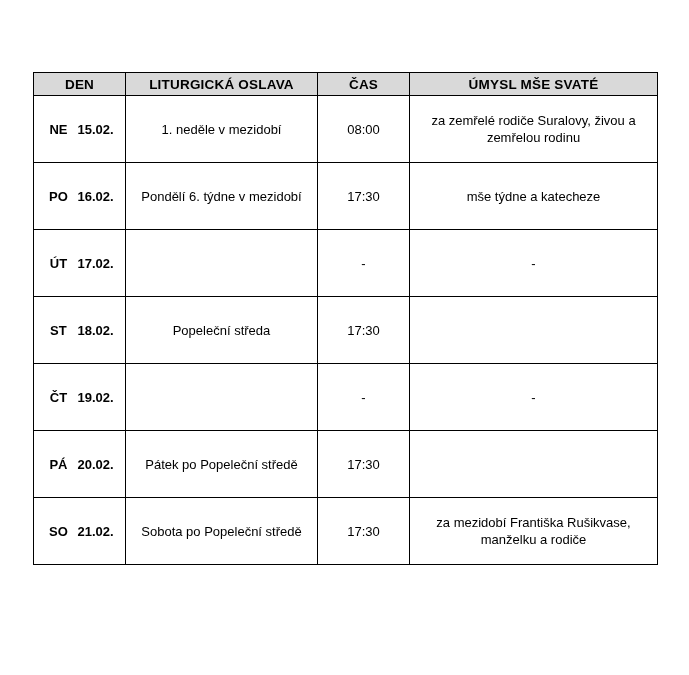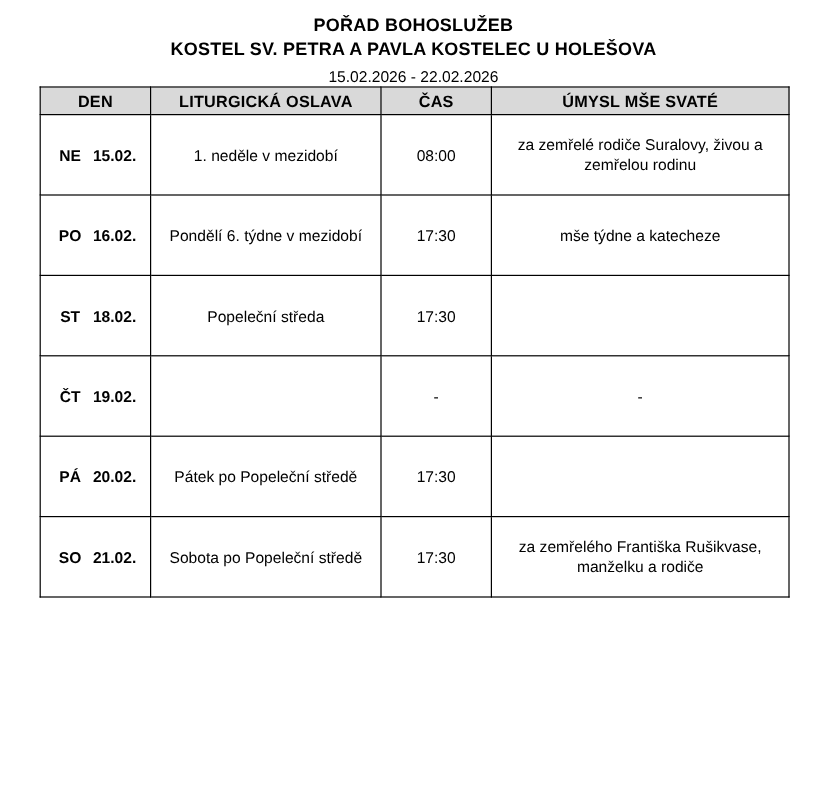--- a/index.html
+++ b/index.html
@@ -101,25 +101,20 @@
   td.umy {
     padding: 0 8px;
     line-height: 17px;
   }
 </style>
 </head>
 <body>
 
 <div class="page">
 
-  <div class="header">
-    <div class="line1">POŘAD BOHOSLUŽEB</div>
-    <div class="line2">KOSTEL SV. PETRA A PAVLA KOSTELEC U HOLEŠOVA</div>
-    <div class="line3">15.02.2026 - 22.02.2026</div>
-  </div>
 
   <div class="table-wrap">
     <table class="schedule">
       <colgroup>
         <col class="c-den">
         <col class="c-osl">
         <col class="c-cas">
         <col class="c-umy">
       </colgroup>
       <thead>
@@ -137,20 +132,26 @@
           <td class="cas">08:00</td>
           <td class="umy">za zemřelé rodiče Suralovy, živou a zemřelou rodinu</td>
         </tr>
         <tr>
           <td class="den"><span class="dayname">PO</span><span class="daydate">16.02.</span></td>
           <td class="osl">Pondělí 6. týdne v mezidobí</td>
           <td class="cas">17:30</td>
           <td class="umy">mše týdne a katecheze</td>
         </tr>
         <tr>
+          <td class="den"><span class="dayname">ÚT</span><span class="daydate">17.02.</span></td>
+          <td class="osl"></td>
+          <td class="cas">-</td>
+          <td class="umy">-</td>
+        </tr>
+        <tr>
           <td class="den"><span class="dayname">ST</span><span class="daydate">18.02.</span></td>
           <td class="osl">Popeleční středa</td>
           <td class="cas">17:30</td>
           <td class="umy"></td>
         </tr>
         <tr>
           <td class="den"><span class="dayname">ČT</span><span class="daydate">19.02.</span></td>
           <td class="osl"></td>
           <td class="cas">-</td>
           <td class="umy">-</td>
@@ -158,19 +159,19 @@
         <tr>
           <td class="den"><span class="dayname">PÁ</span><span class="daydate">20.02.</span></td>
           <td class="osl">Pátek po Popeleční středě</td>
           <td class="cas">17:30</td>
           <td class="umy"></td>
         </tr>
         <tr>
           <td class="den"><span class="dayname">SO</span><span class="daydate">21.02.</span></td>
           <td class="osl">Sobota po Popeleční středě</td>
           <td class="cas">17:30</td>
-          <td class="umy">za zemřelého Františka Rušikvase, manželku a rodiče</td>
+          <td class="umy">za mezidobí Františka Rušikvase, manželku a rodiče</td>
         </tr>
       </tbody>
     </table>
   </div>
 
 </div>
 
 </body></html>

